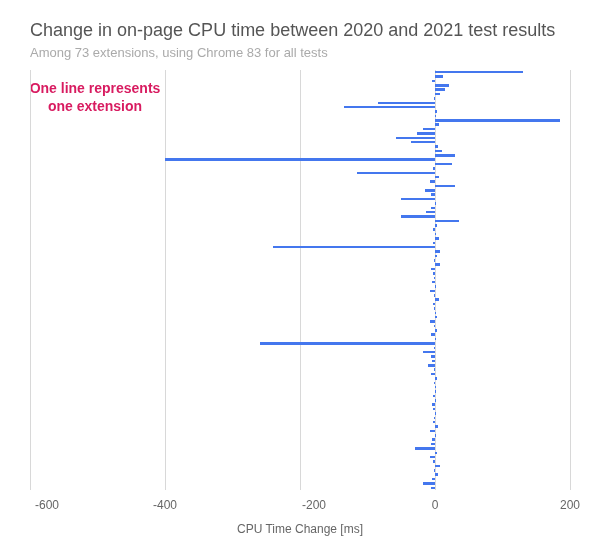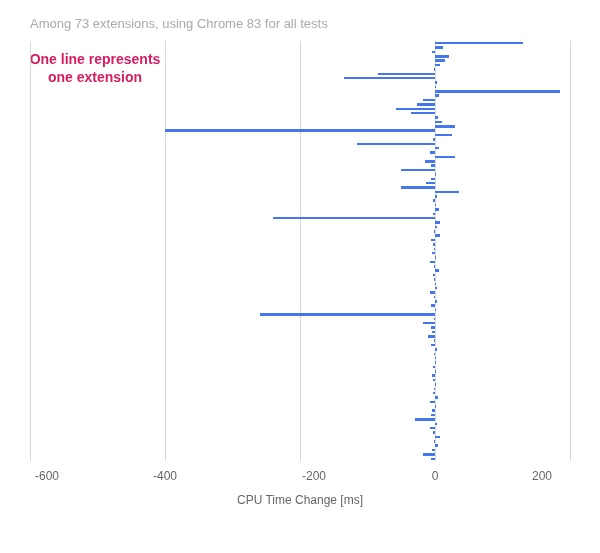--- a/index.html
+++ b/index.html
@@ -70,20 +70,21 @@
     text-align: center;
     font-size: 12px;
     color: #666;
     margin-top: 0px;
   }
 </style>
 </head>
 <body>
 
 <div class="chart-wrap">
+  <div class="title">Change in on-page CPU time between 2020 and 2021 test results</div>
   <div class="subtitle">Among 73 extensions, using Chrome 83 for all tests</div>
 
   <div class="plot-area" id="plot">
 
     <div class="annotation" style="top: 10px; left: -10px; width: 150px; white-space: pre;" id="annot">One line represents
 one extension</div>
 
   <div class="gridline" style="left: 0px;"></div>
       <div class="gridline" style="left: 135px;"></div>
       <div class="gridline" style="left: 270px;"></div>
@@ -185,16 +186,16 @@
       <div class="bar" style="left: 402.3px; width: 2.7px; top: 407.859px; height: 2.40625px;"></div>
       <div class="bar" style="left: 392.85px; width: 12.15px; top: 412.234px; height: 2.40625px;"></div>
       <div class="bar" style="left: 400.95px; width: 4.05px; top: 416.609px; height: 2.40625px;"></div>
     </div>
 
   <div class="x-ticks" id="xticks">
       <span class="x-tick" style="left: 0px; margin-left: 17px;">-600</span>
       <span class="x-tick" style="left: 135px;">-400</span>
       <span class="x-tick" style="left: 284px;">-200</span>
       <span class="x-tick" style="left: 405px;">0</span>
-      <span class="x-tick" style="left: 512px;">200</span>
+      <span class="x-tick" style="left: 540px;">200</span>
     </div>
   <div class="x-label">CPU Time Change [ms]</div>
 </div>
 
 </body></html>

